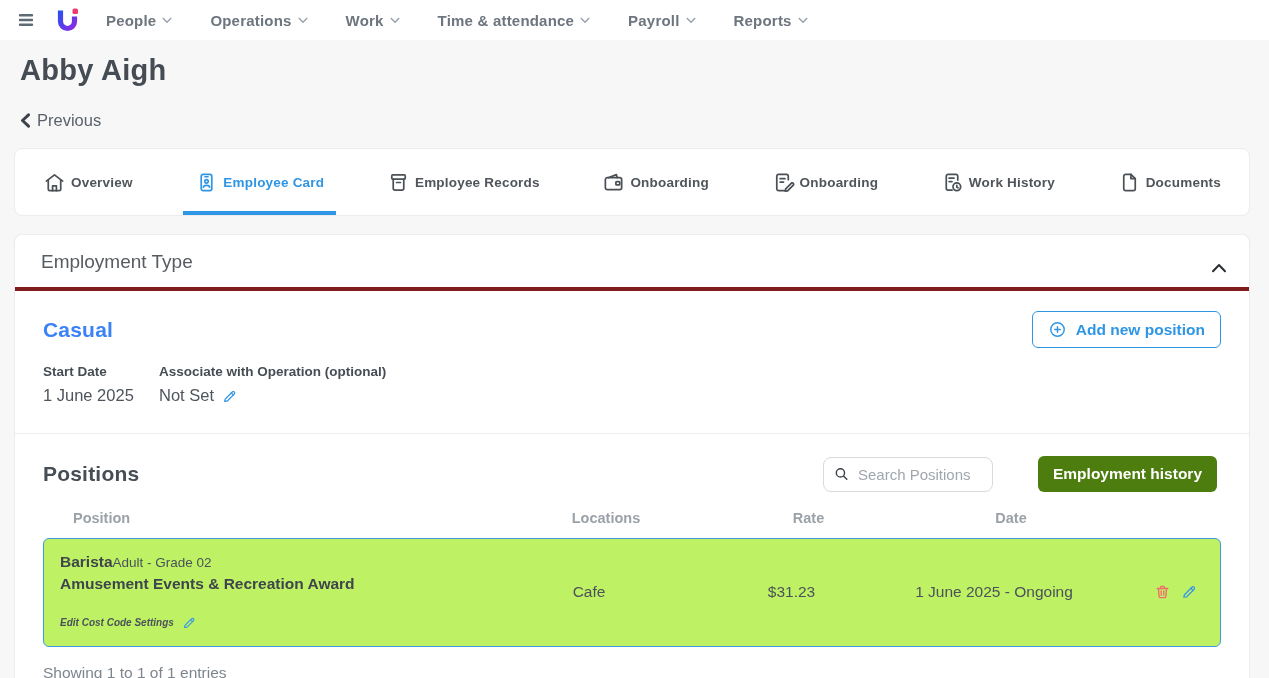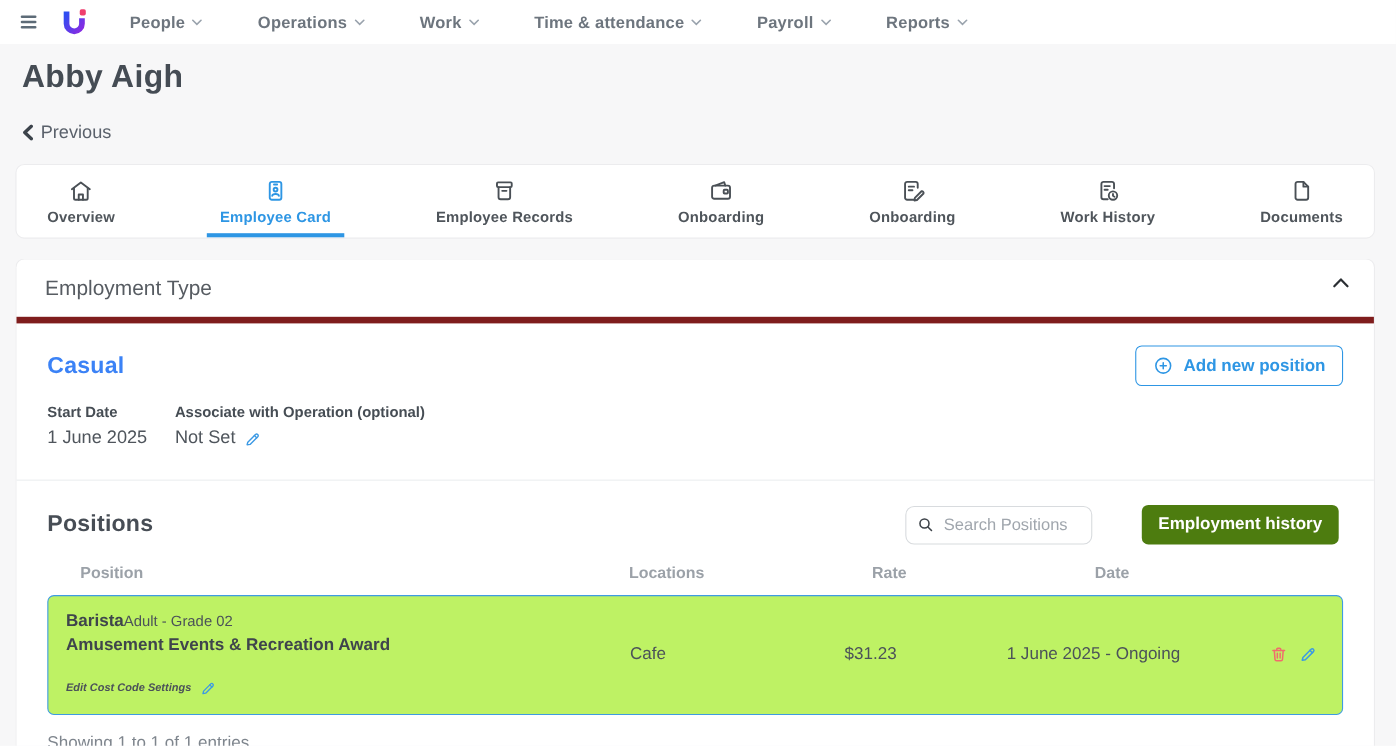--- a/index.html
+++ b/index.html
@@ -14,21 +14,21 @@
   
   .navbar {
     height: 40px; background: #fff; display: flex; align-items: center;
     padding: 0 18px;
   }
   .hamburger { cursor: pointer; margin-right: 22px; color: #5D6B77; }
   .logo { margin-right: 26px; cursor: pointer; display: flex; align-items: center; }
   .nav-items { display: flex; align-items: center; gap: 38px; }
   .nav-item {
     display: flex; align-items: center; gap: 6px; cursor: pointer;
-    font-size: 15px; font-weight: 600; color: #6D757E; letter-spacing: .2px; margin-left: 12px;
+    font-size: 15px; font-weight: 600; color: #6D757E; letter-spacing: .2px;
   }
   .nav-item .chev { color: #9AA3AD; }
 
   
   .page-title {
     margin: 14px 0 0 20px; font-size: 29px; font-weight: 700; color: #454C54;
     letter-spacing: .3px;
   }
   .previous-link {
     display: inline-flex; align-items: center; gap: 6px; margin: 24px 0 0 20px;
@@ -36,40 +36,40 @@
   }
   .previous-link .chev { color: #3C434B; }
 
   
   .tabbar-card {
     margin: 16px 19px 0 14px; background: #fff; border: 1px solid #ECECEE;
     border-radius: 8px; overflow: hidden;
   }
   .tabbar { display: flex; justify-content: space-between; height: 66px; padding: 0 14px; }
   .tab {
-    position: relative; display: flex; flex-direction: column; align-items: center;
+    position: relative; display: flex; flex-direction: row; align-items: center;
     justify-content: center; gap: 5px; padding: 0 14px; cursor: pointer;
     color: #4A5056;
   }
   .tab .tab-label { font-size: 13.5px; font-weight: 700; color: #4F555B; letter-spacing: .2px; }
   .tab.active { color: #2E96E4; }
   .tab.active .tab-label { color: #2E96E4; }
   .tab.active::after {
     content: ""; position: absolute; left: 2px; right: 2px; bottom: 0; height: 4px;
     background: #2E96E4;
   }
 
   
   .main-card {
     margin: 18px 19px 0 14px; background: #fff; border: 1px solid #ECECEE;
     border-radius: 8px 8px 0 0; border-bottom: none; min-height: 440px;
   }
   .section-head {
-    display: flex; align-items: flex-start; justify-content: space-between;
-    padding: 16px 22px 14px 26px; border-bottom: 6px solid #7f1d1d;
+    display: flex; align-items: flex-end; justify-content: space-between;
+    padding: 16px 22px 14px 26px; border-bottom: 4px solid #7f1d1d;
   }
   .section-head-title { font-size: 19px; font-weight: 400; color: #575C62; }
   .collapse-btn { color: #2B2F33; cursor: pointer; }
 
   .emp-body { padding: 20px 28px 24px 28px; }
   .emp-top { display: flex; align-items: center; justify-content: space-between; }
   .emp-type { font-size: 21px; font-weight: 700; color: #3b82f6; letter-spacing: .2px; }
   .add-position-btn {
     display: inline-flex; align-items: center; gap: 9px; background: #fff;
     border: 1px solid #2E96E4; color: #2E96E4; border-radius: 6px;

